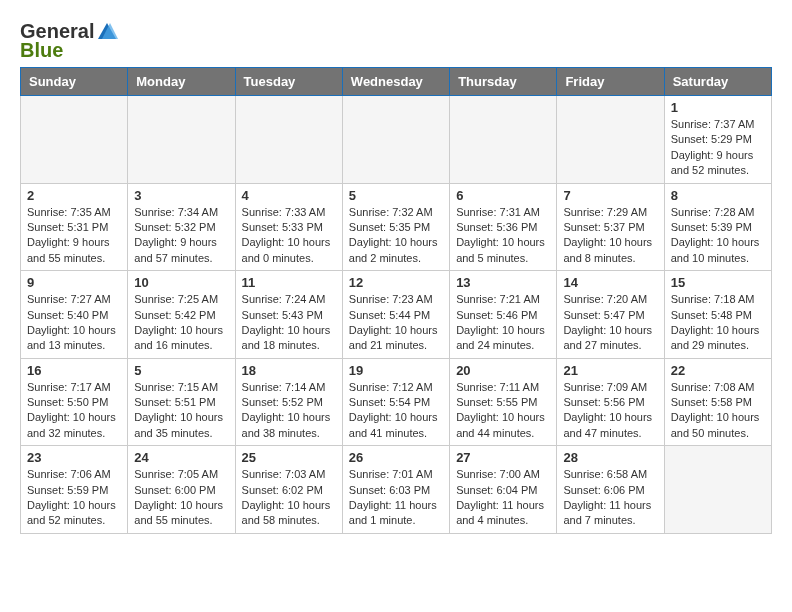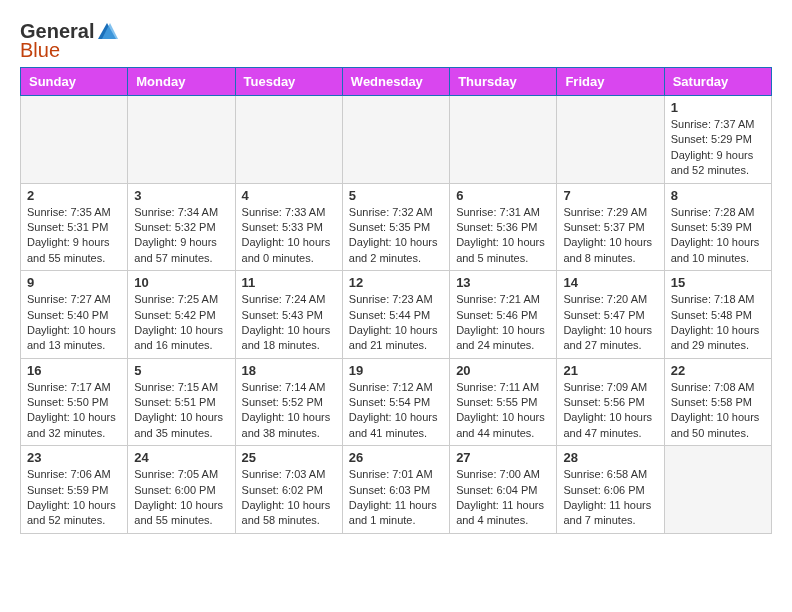--- a/index.html
+++ b/index.html
@@ -31,21 +31,21 @@
     }
     .calendar-subtitle {
       font-size: 16px;
       color: #555;
     }
     .calendar {
       width: 100%;
       border-collapse: collapse;
     }
     .calendar th {
-      background-color: #d946ef;
+      background-color: #737373;
       color: #fff;
       text-align: left;
       padding: 6px 8px;
       font-size: 13px;
       font-weight: bold;
       border: 1px solid #1a6fba;
     }
     .calendar td {
       vertical-align: top;
       border: 1px solid #ccc;
@@ -77,21 +77,21 @@
 
 <div class="header-section">
   <div class="logo">
     <div style="display:flex; align-items:center; gap:2px;">
       <span style="font-size:20px; font-weight:bold; color:#333;">General</span>
       <svg width="22" height="22" viewBox="0 0 22 22">
         <polygon points="11,2 20,18 2,18" fill="#1a6fba"></polygon>
         <polygon points="14,2 22,18 6,18" fill="#4da6e8" opacity="0.7"></polygon>
       </svg>
     </div>
-    <span style="font-size:20px; font-weight:normal; color:#c2410c; margin-top:-4px;">Blue</span>
+    <span style="font-size:20px; font-weight:bold; color:#4d7c0f; margin-top:-4px;">Blue</span>
   </div>
 </div>
 
 <table class="calendar">
   <thead>
     <tr>
       <th>Sunday</th>
       <th>Monday</th>
       <th>Tuesday</th>
       <th>Wednesday</th>

